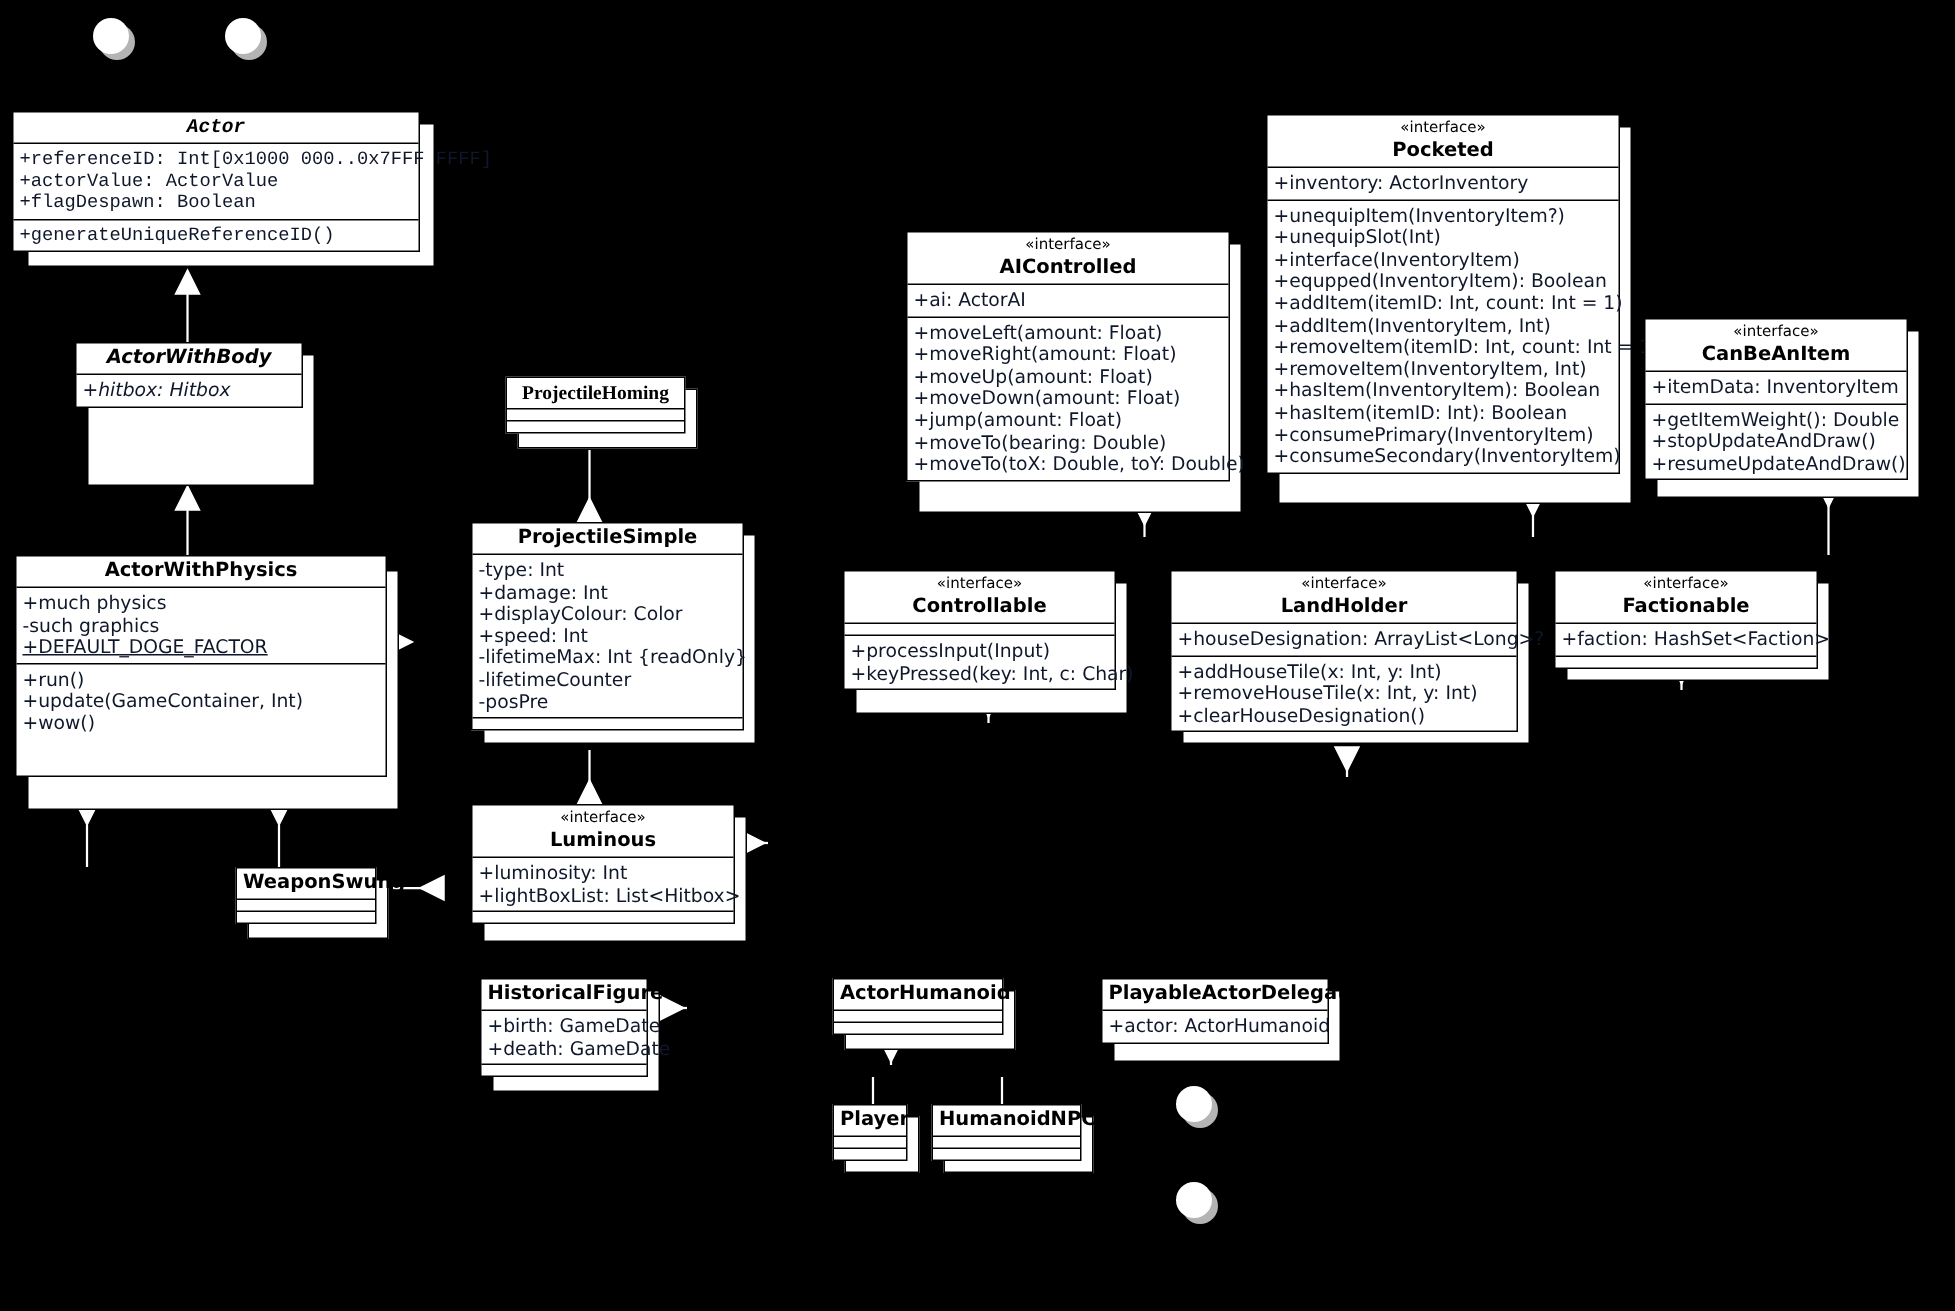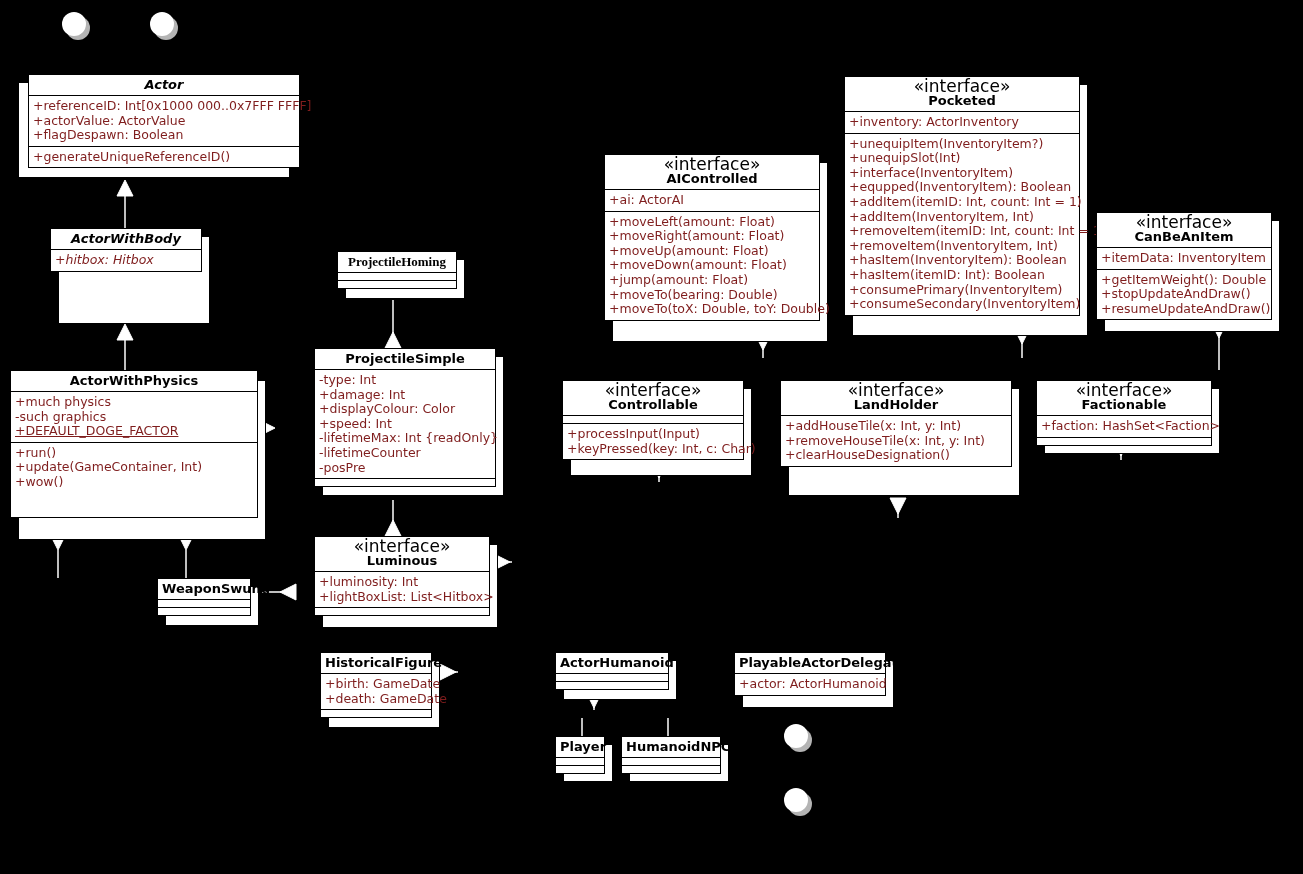--- a/index.html
+++ b/index.html
@@ -44,36 +44,36 @@
   }
   .uml .title {
     text-align: center;
     padding: 2px 4px 3px 4px;
     font-size: 13px;
     line-height: 15px;
     color: #000;
   }
   .uml .title .stereo {
     display: block;
-    font-size: 17px;
+    font-size: 10px;
     line-height: 14px;
   }
   .uml .title b {
     font-weight: bold;
   }
   .uml .title .ital {
     font-style: italic;
     font-weight: bold;
   }
   .uml .sect {
     border-top: 1px solid #000000;
     padding: 3px 4px 3px 4px;
     font-size: 12.5px;
     line-height: 14.6px;
-    color: #7f1d1d;
+    color: #0f172a;
   }
   .uml .sect div {
     white-space: nowrap;
   }
   .uml .sect .under {
     text-decoration: underline;
   }
   .empty-sect {
     border-top: 1px solid #000000;
     height: 7px;
@@ -157,21 +157,21 @@
       <polygon points="1219,338 1211,322 1227,322"></polygon>
       <polygon points="659,478 651,462 667,462"></polygon>
       <polygon points="898,514 890,498 906,498"></polygon>
       <polygon points="1121,456 1113,440 1129,440"></polygon>
       <polygon points="594,708 586,692 602,692"></polygon>
       <polygon points="275,428 259,420 259,436"></polygon>
     </g>
   </svg>
 
   <div class="shadow" style="left:18px; top:82px; width:272px; height:96px;"></div>
-  <div class="uml" style="left:28px; top:74px; width:272px;">
+  <div class="uml" style="left:8px; top:74px; width:272px;font-family:Liberation Mono, monospace;">
     <div class="title"><span class="ital">Actor</span></div>
     <div class="sect">
       <div>+referenceID: Int[0x1000 000..0x7FFF FFFF]</div>
       <div>+actorValue: ActorValue</div>
       <div>+flagDespawn: Boolean</div>
     </div>
     <div class="sect">
       <div>+generateUniqueReferenceID()</div>
     </div>
   </div>
@@ -325,20 +325,23 @@
     </div>
   </div>
 
   <div class="shadow" style="left:788px; top:388px; width:232px; height:108px;"></div>
   <div class="uml" style="left:780px; top:380px; width:232px;">
     <div class="title">
       <span class="stereo">«interface»</span>
       <b>LandHolder</b>
     </div>
     <div class="sect">
+      <div>+houseDesignation: ArrayList&lt;Long&gt;?</div>
+    </div>
+    <div class="sect">
       <div>+addHouseTile(x: Int, y: Int)</div>
       <div>+removeHouseTile(x: Int, y: Int)</div>
       <div>+clearHouseDesignation()</div>
     </div>
   </div>
 
   <div class="shadow" style="left:1044px; top:388px; width:176px; height:66px;"></div>
   <div class="uml" style="left:1036px; top:380px; width:176px;">
     <div class="title">
       <span class="stereo">«interface»</span>

